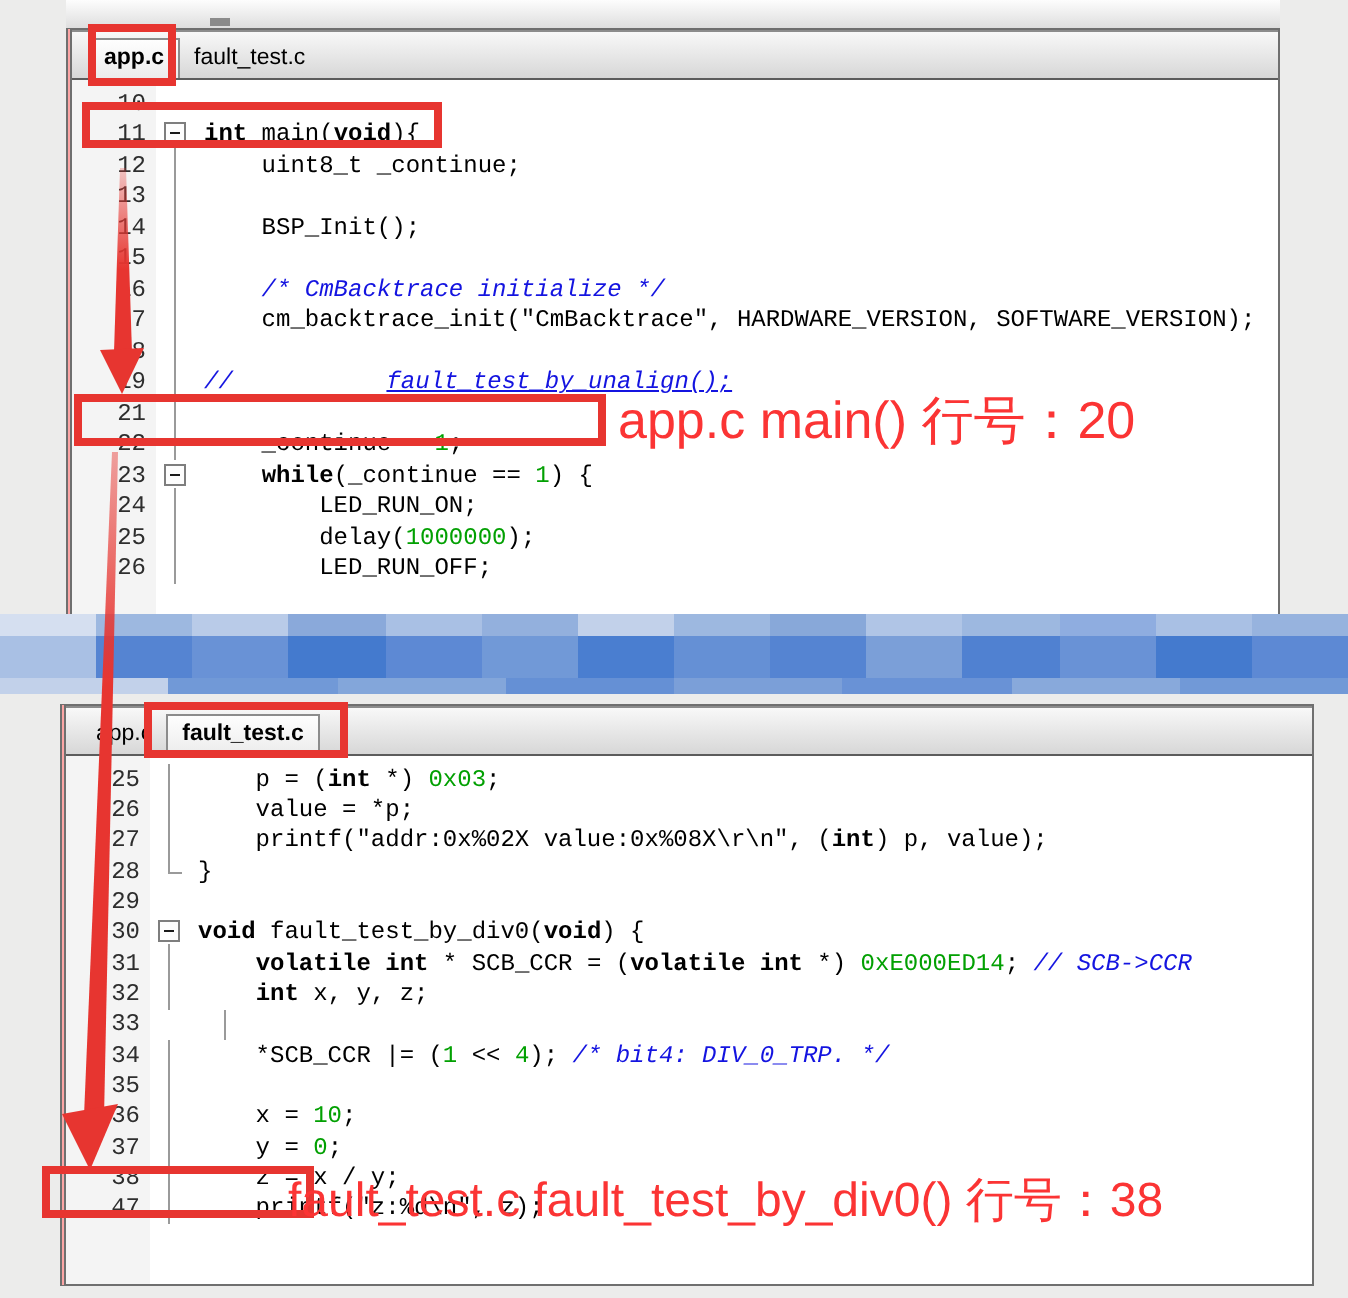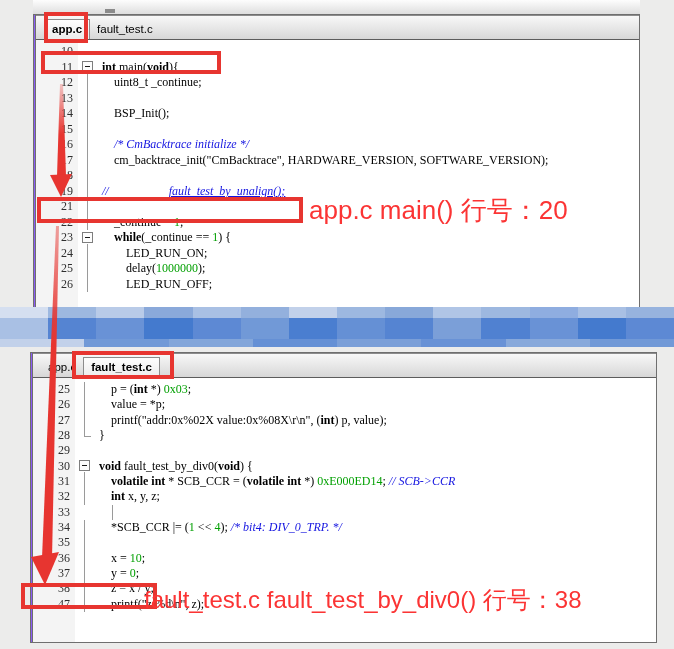--- a/index.html
+++ b/index.html
@@ -3,33 +3,33 @@
 <meta charset="utf-8">
 <style>
   html,body{margin:0;padding:0;background:#ececeb;}
   #stage{position:relative;width:674px;height:649px;background:#ececeb;overflow:hidden;
          font-family:"Liberation Sans",sans-serif;}
   
   .topstrip{position:absolute;left:33px;top:0;width:607px;height:14px;
             background:linear-gradient(#fdfdfd,#dedede);border-bottom:1px solid #9a9a9a;}
   .topstrip .dash{position:absolute;left:72px;top:9px;width:10px;height:4px;background:#8b8b8b;}
   
-  .panel{position:absolute;background:#8b5cf6;border:1px solid #6f6f6f;border-left:3px double #6f6f6f;
+  .panel{position:absolute;background:#fca5a5;border:1px solid #6f6f6f;border-left:3px double #6f6f6f;
          box-sizing:border-box;z-index:1;}
   #panel-top{left:33px;top:14px;width:607px;height:297px;}
   #panel-bottom{left:30px;top:352px;width:627px;height:291px;}
   .tabbar{height:25px;background:linear-gradient(#f8f8f8,#d7d7d7);border-top:1px solid #8c8c8c;
           border-bottom:1px solid #5c5c5c;display:flex;align-items:flex-end;padding-left:8px;box-sizing:border-box;}
   .tab{font-size:11.5px;padding:3px 7px 4px;color:#000;white-space:nowrap;}
   .tab.active{font-weight:bold;background:linear-gradient(#fefefe,#ececec);
               border:1px solid #8c8c8c;border-bottom:none;}
   .editor{position:absolute;left:0;right:0;top:25px;bottom:0;background:#fff;overflow:hidden;padding-top:4px;}
   .gutbg{position:absolute;left:0;top:0;bottom:0;width:42px;background:#f4f4f4;}
-  .row{display:flex;white-space:pre;position:relative;
-       font-family:Liberation Serif, serif;font-size:12px;color:#000;}
+  .row{display:flex;align-items:center;white-space:pre;position:relative;
+       font-family:Liberation Mono, monospace;font-size:12px;color:#000;}
   .gut{width:42px;padding-right:5px;box-sizing:border-box;text-align:right;color:#2e2e2e;
        align-self:stretch;display:flex;align-items:center;justify-content:flex-end;z-index:1;}
   .foldcol{width:20px;align-self:stretch;position:relative;}
   .codetext{padding-left:4px;}
   .kw{font-weight:bold;}
   .num{color:var(--green);}
   .com{color:var(--blue);font-style:italic;}
   .comu{color:var(--blue);font-style:italic;text-decoration:underline;margin-left:48px;}
   .f-line::before{content:"";position:absolute;left:9px;top:0;bottom:0;width:1px;background:#9a9a9a;}
   .f-end::before{content:"";position:absolute;left:9px;top:0;height:55%;width:1px;background:#9a9a9a;}

